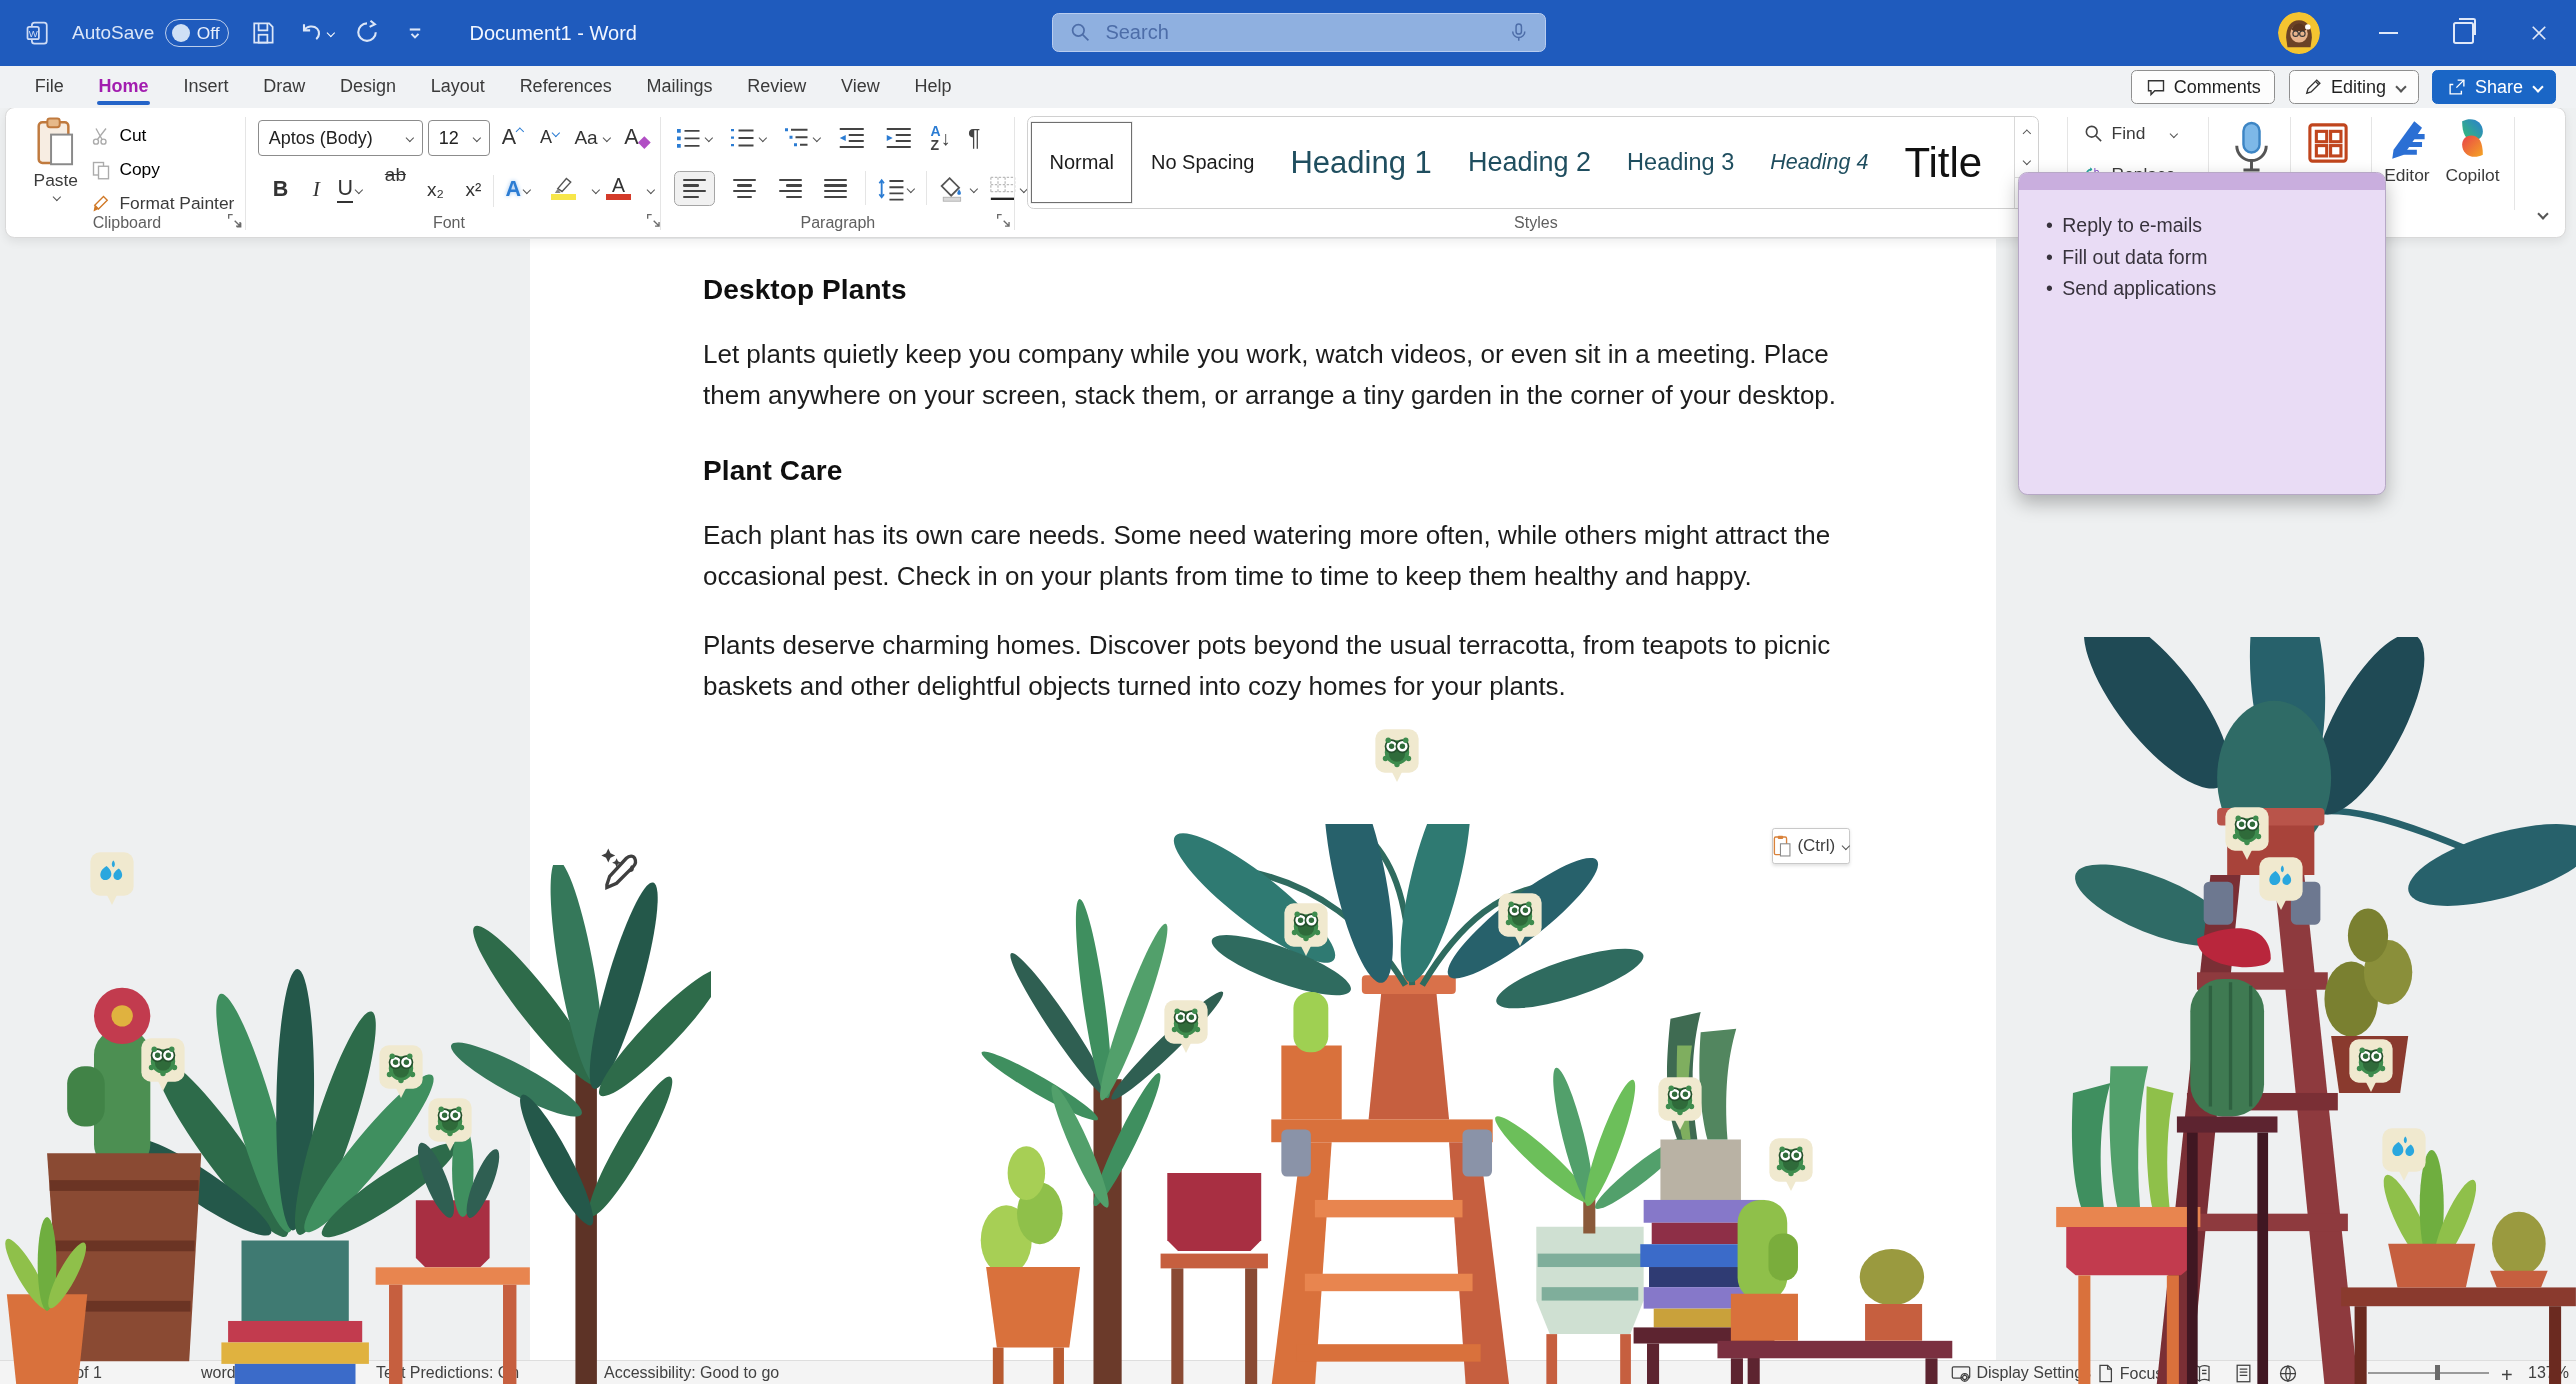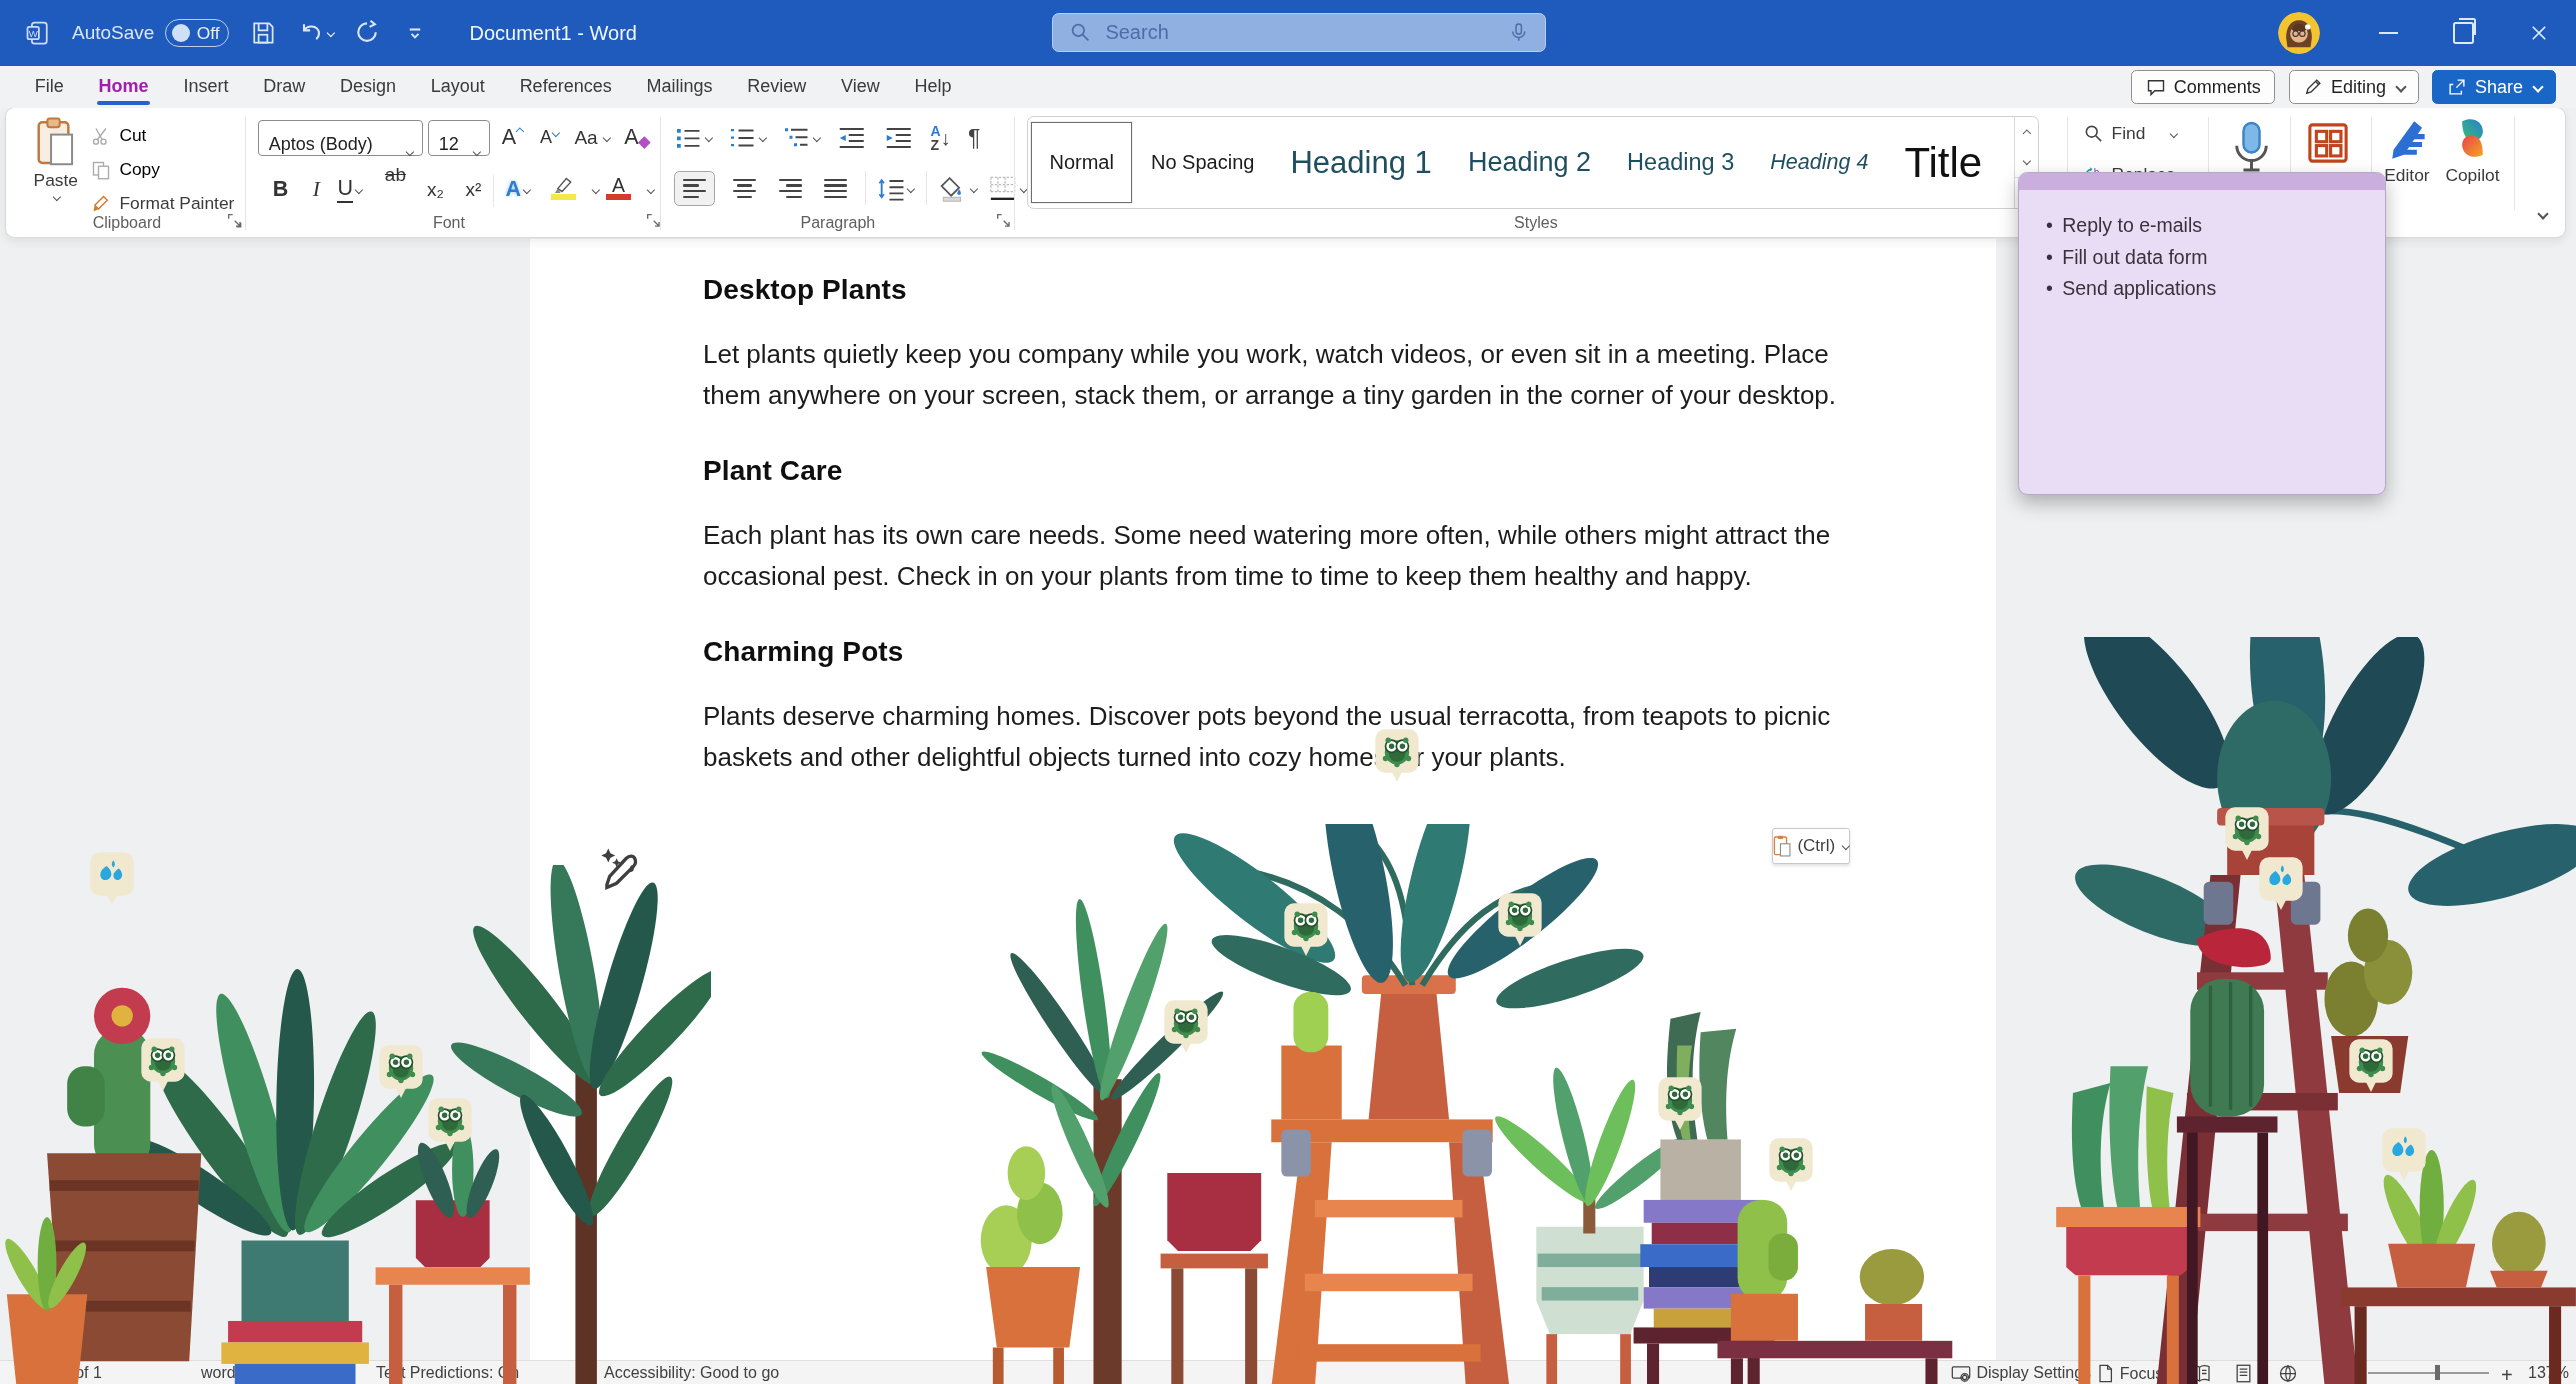--- a/index.html
+++ b/index.html
@@ -37,21 +37,21 @@
   .chev.tiny{width:4.7px;height:4.7px;border-width:1.3px;}
 
   
   .ribbon{position:absolute;top:107px;left:5.4px;width:2561px;height:131px;background:#fff;border:0.7px solid #d9d9d9;border-radius:9.4px;box-shadow:0 4px 9.4px rgba(0,0,0,.07);z-index:8;box-sizing:border-box;}
   .rb-div{position:absolute;top:9.4px;bottom:6.7px;width:0.7px;background:#e5e5e5;}
   .grp-label{position:absolute;font-size:16px;color:#5f5f5f;text-align:center;bottom:5.4px;}
   .launch{position:absolute;bottom:8px;width:17.4px;height:17.4px;}
   .rtxt{font-size:17.4px;color:#3b3b3b;white-space:nowrap;}
   .gray{color:#000000;}
   .rrow{position:absolute;display:flex;align-items:center;}
-  .combo{border:1.3px solid #8c8c8c;border-radius:4px;height:36px;display:flex;align-items:flex-end;padding:0 9.4px;font-size:19.5px;color:#222;box-sizing:border-box;background:#fff;justify-content:space-between;}
+  .combo{border:1.3px solid #8c8c8c;border-radius:4px;height:36px;display:flex;align-items:center;padding:0 9.4px;font-size:19.5px;color:#222;box-sizing:border-box;background:#fff;justify-content:space-between;}
   .fbtn{display:flex;align-items:center;justify-content:center;height:35px;min-width:32px;font-size:21.5px;color:#333;}
   .letter{font-size:21.5px;color:#333;}
   .ubar{border-bottom:2.7px solid #333;padding-bottom:0.7px;}
   .strike{text-decoration:line-through;}
   .colorbar{display:block;width:25.5px;height:6px;margin-top:-1.3px;}
   .al-ic{display:flex;flex-direction:column;gap:3.4px;}
   .al-ic span{display:block;height:2.3px;background:#444;border-radius:1.3px;}
   .selbox{border:1.3px solid #a5a5a5;background:#f1f1f1;border-radius:5.4px;}
   .gallery{position:absolute;left:1021px;top:8px;width:1010px;height:91px;border:0.7px solid #d0d0d0;border-radius:6.7px;display:flex;align-items:stretch;overflow:hidden;background:#fff;}
   .gitems{display:flex;flex:1;align-items:center;padding:4px 2.7px;gap:1.3px;overflow:hidden;}
@@ -530,21 +530,20 @@
     <span class="chev" style="position:absolute;left:2530px;top:102px;"></span>
   </section>
 
   <main class="canvas">
     <div class="page">
       <div class="doc">
         <h2>Desktop Plants</h2>
         <p>Let plants quietly keep you company while you work, watch videos, or even sit in a meeting. Place them anywhere on your screen, stack them, or arrange a tiny garden in the corner of your desktop.</p>
         <h2>Plant Care</h2>
         <p>Each plant has its own care needs. Some need watering more often, while others might attract the occasional pest. Check in on your plants from time to time to keep them healthy and happy.</p>
-        <h2>Charming Pots</h2>
         <p>Plants deserve charming homes. Discover pots beyond the usual terracotta, from teapots to picnic baskets and other delightful objects turned into cozy homes for your plants.</p>
       </div>
     </div>
   </main>
 
   <svg class="pen-cursor" viewBox="0 0 36 36" fill="none" stroke="#3f3f3f" stroke-width="2.4">
     <path d="M10 30l2-6L24 11c2-2 5-2 6 0s1 4-1 6L17 29l-7 3z"></path>
     <path d="M27 17c2 1 2 3-1 3" stroke-width="2"></path>
     <path d="M11 4l1.6 3.4L16 9l-3.4 1.6L11 14l-1.6-3.4L6 9l3.4-1.6z" fill="#3f3f3f" stroke="none"></path>
     <path d="M17 11l1 2.2 2.2 1-2.2 1L17 17.4l-1-2.2-2.2-1 2.2-1z" fill="#3f3f3f" stroke="none"></path>

